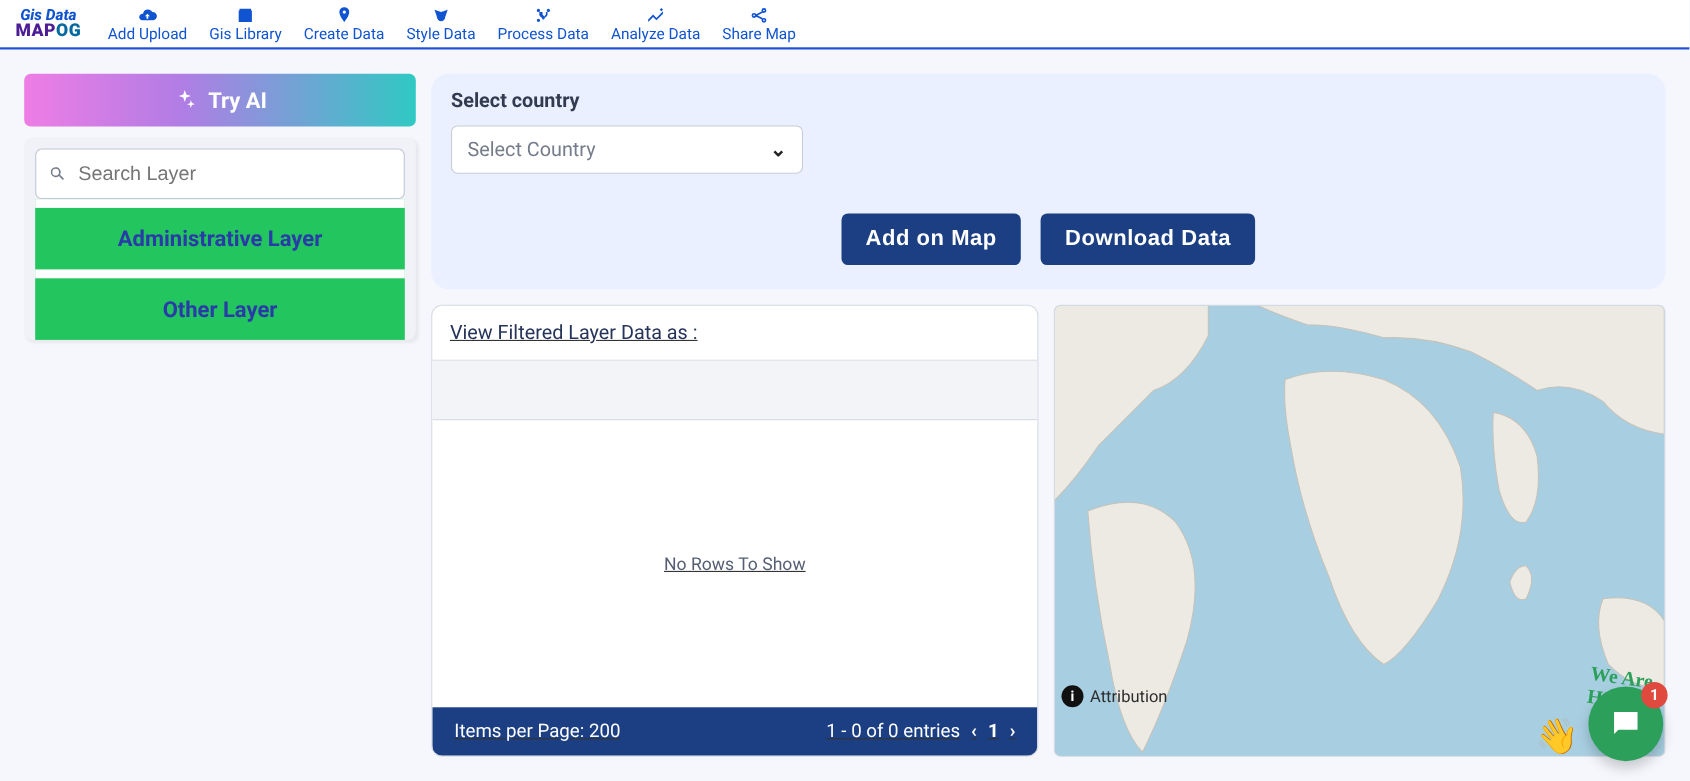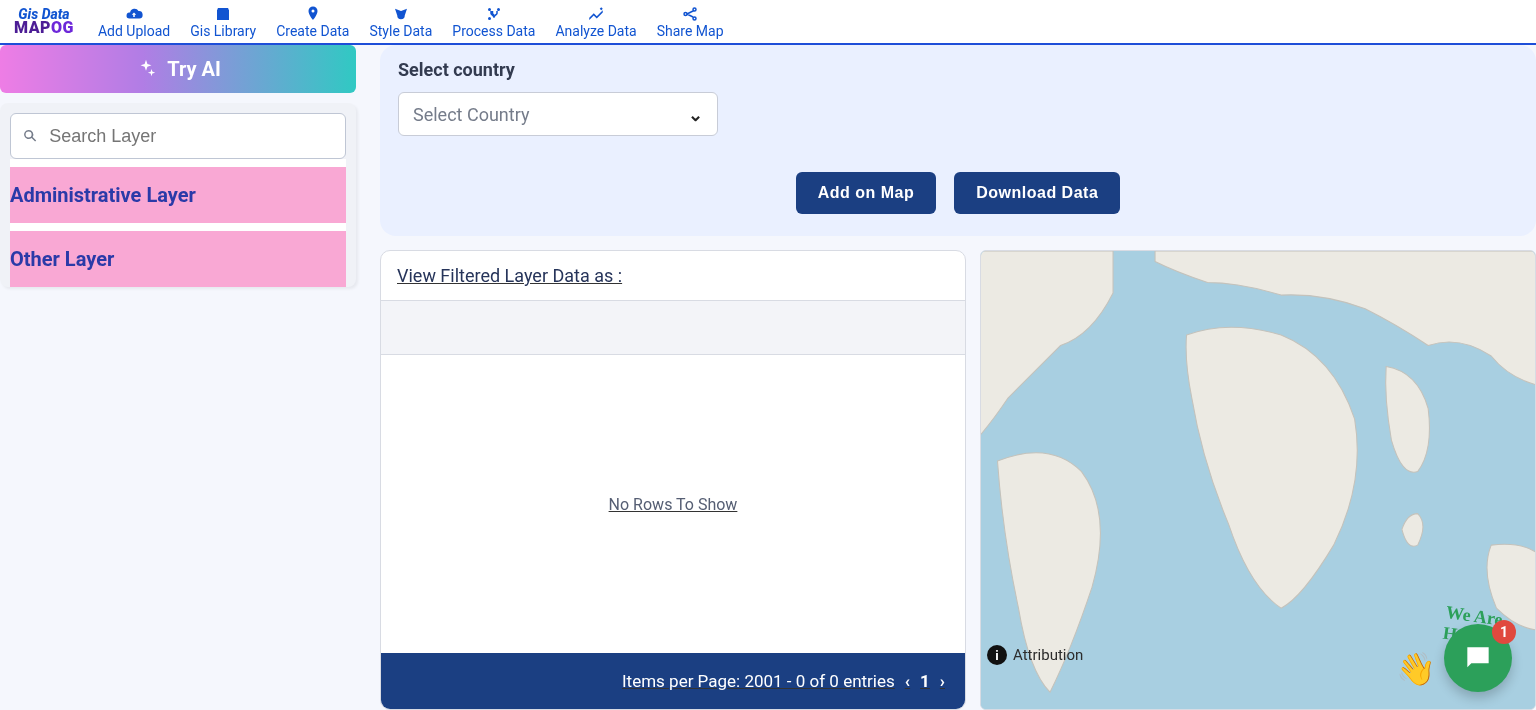--- a/index.html
+++ b/index.html
@@ -34,21 +34,21 @@
     font-weight: 800;
     color: #1154d1;
     font-size: 14px;
   }
   .logo .l2 {
     font-weight: 900;
     font-size: 16px;
     letter-spacing: 0.5px;
   }
   .logo .l2 .map { color: #4c1d95; }
-  .logo .l2 .og  { color: #6d28d9; margin-top: 27px; }
+  .logo .l2 .og  { color: #0369a1; margin-top: 27px; }
 
   .toolnav {
     display: flex;
     gap: 20px;
     margin-left: 18px;
   }
   .toolnav .item {
     display: flex;
     flex-direction: column;
     align-items: center;
@@ -96,22 +96,22 @@
     align-items: center;
     justify-content: center;
     cursor: pointer;
     margin-left: 18px;
   }
 
   
   .main {
     display: flex;
     height: calc(100% - 45px);
-    padding: 0;
-    gap: 24px;
+    padding: 22px;
+    gap: 14px;
   }
 
   
   .sidebar {
     width: 356px;
     display: flex;
     flex-direction: column;
     gap: 10px;
   }
   .try-ai {
@@ -148,28 +148,28 @@
   .search-wrap svg { width: 20px; height: 20px; fill: #757c8a; }
   .search-wrap input {
     border: none;
     outline: none;
     font-size: 18px;
     color: #6a7280;
     width: 100%;
     background: transparent;
   }
   .sideitem {
-    text-align: left;
+    text-align: center;
     color: #2a3aa8;
     font-weight: 700;
     font-size: 20px;
     padding: 16px 0;
     border-top: 8px solid #fff;
     cursor: pointer;
-    background: #f9a8d4;
+    background: #22c55e;
   }
   .sideitem:first-of-type { margin-top: 10px; }
 
   
   .content {
     flex: 1;
     display: flex;
     flex-direction: column;
     gap: 14px;
   }
@@ -203,21 +203,21 @@
     gap: 18px;
     justify-content: center;
     margin-top: 36px;
   }
   .cc-buttons button {
     background: #1b3f82;
     color: #fff;
     border: none;
     border-radius: 6px;
     padding: 12px 22px;
-    font-size: 16px;
+    font-size: 20px;
     letter-spacing: 0.5px;
     font-weight: 600;
     cursor: pointer;
   }
 
   .lower {
     display: flex;
     gap: 14px;
     flex: 1;
     min-height: 0;
@@ -245,26 +245,26 @@
   }
   .dc-body {
     flex: 1;
     display: flex;
     align-items: center;
     justify-content: center;
     color: #555e73;
     font-size: 16px;
   }
   .dc-foot {
-    height: 56px;
+    height: 44px;
     background: #1b3f82;
     color: #fff;
     display: flex;
     align-items: center;
-    justify-content: flex-end;
+    justify-content: space-between;
     padding: 0 20px;
     font-size: 17px;
   }
   .pager { display: flex; align-items: center; gap: 10px; }
   .pager .arrow { cursor: pointer; font-weight: 700; }
 
   .map-card {
     width: 556px;
     position: relative;
     border-radius: 6px;

